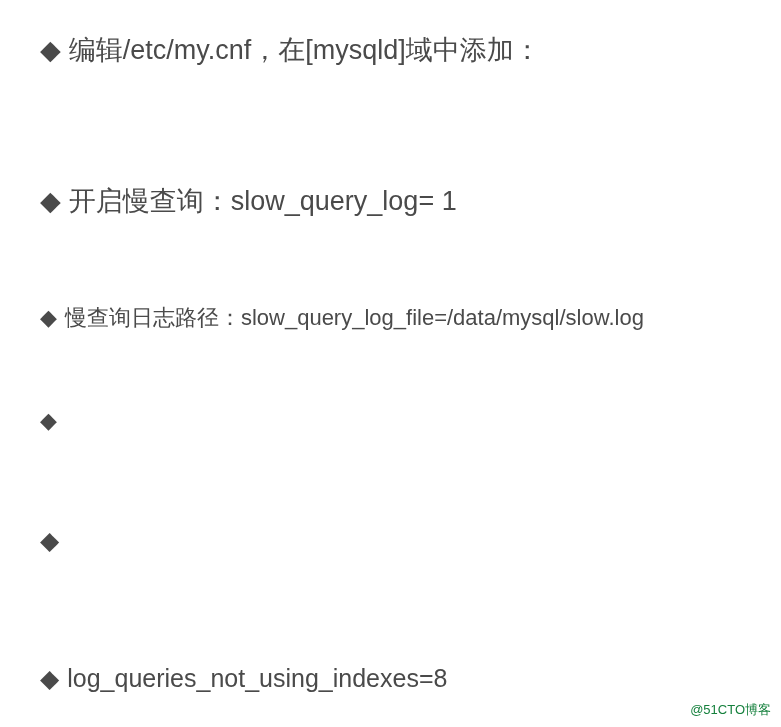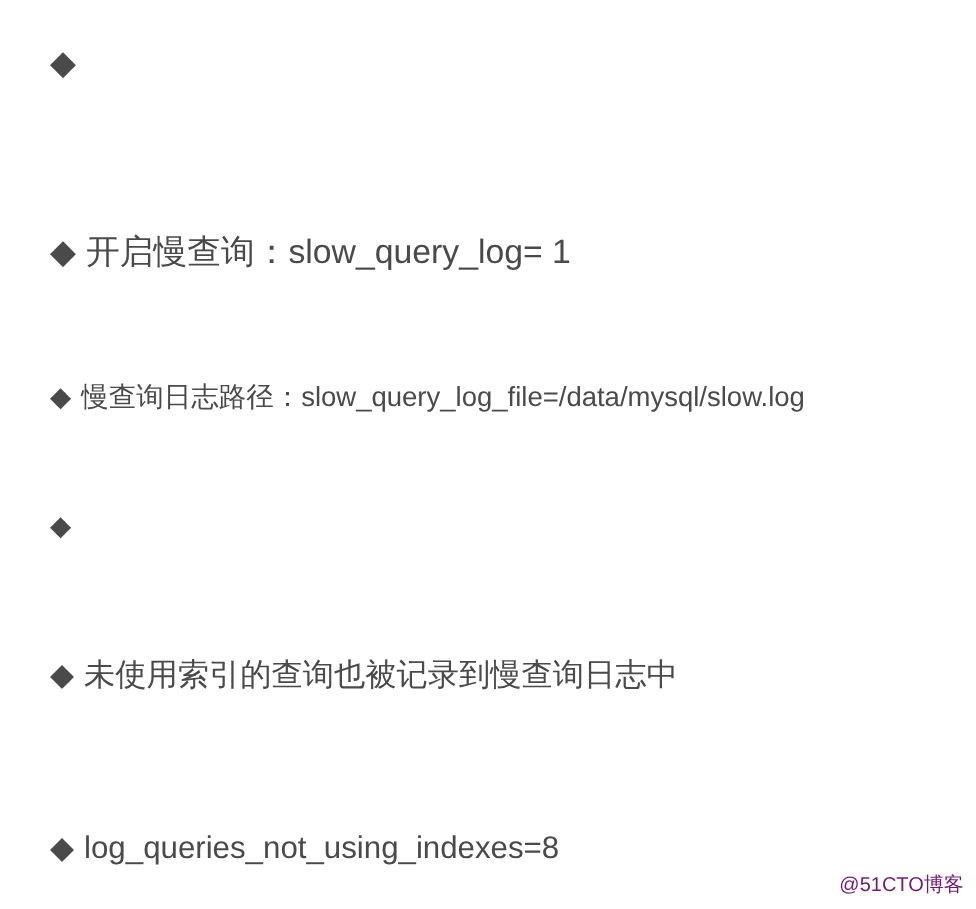--- a/index.html
+++ b/index.html
@@ -52,48 +52,48 @@
       margin-left: 20px;
     }
     .item6 {
       font-size: 25px;
       margin-left: 20px;
     }
     .watermark {
       position: absolute;
       bottom: 8px;
       right: 10px;
-      font-size: 16px;
-      color: #701a75;
+      font-size: 13px;
+      color: #15803d;
     }
   </style>
 </head>
 <body>
 
 <div class="bullet-item item1">
   <span class="bullet">◆</span>
+  <span>编辑/etc/my.cnf，在[mysqld]域中添加：</span>
 </div>
 
 <div class="bullet-item item2">
   <span class="bullet">◆</span>
   <span>开启慢查询：slow_query_log= 1</span>
 </div>
 
 <div class="bullet-item item3">
   <span class="bullet">◆</span>
   <span>慢查询日志路径：slow_query_log_file=/data/mysql/slow.log</span>
 </div>
 
 <div class="bullet-item item4">
   <span class="bullet">◆</span>
 </div>
 
 <div class="bullet-item item5">
   <span class="bullet">◆</span>
-  <span>未使用索引的查询也被记录到慢查询日志中</span>
 </div>
 
 <div class="bullet-item item6">
   <span class="bullet">◆</span>
   <span>log_queries_not_using_indexes=8</span>
 </div>
 
 <div class="watermark">@51CTO博客</div>
 
 </body></html>

